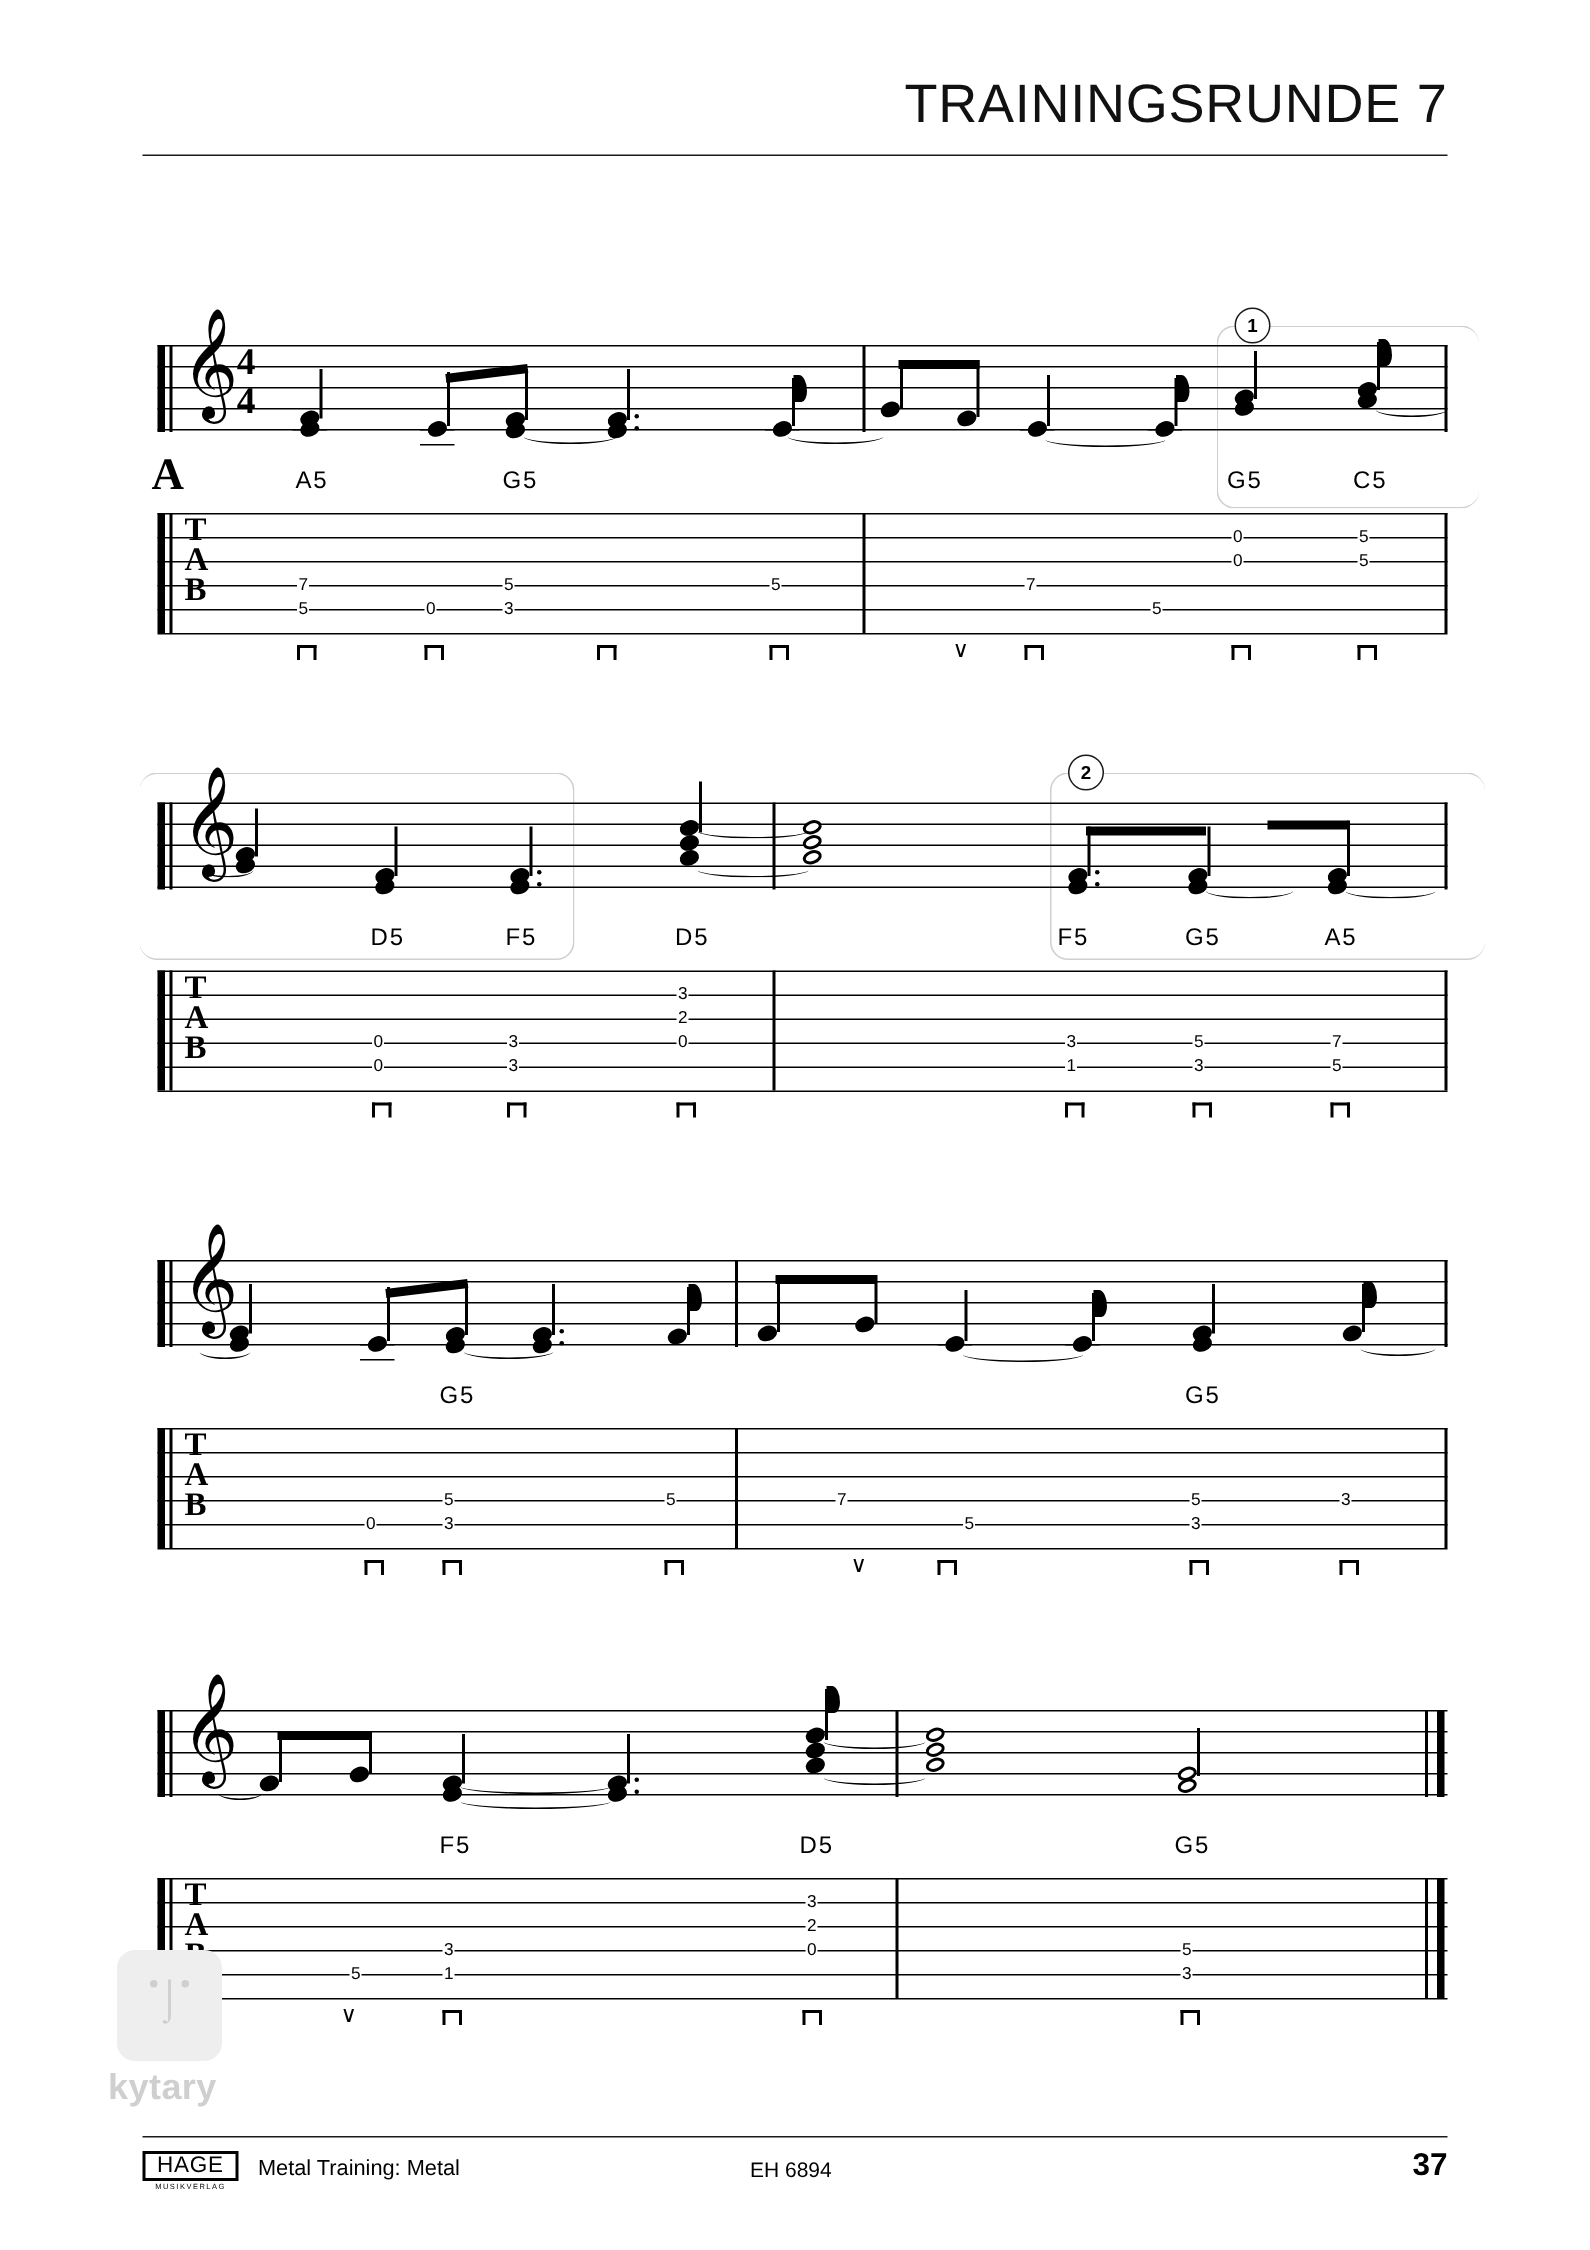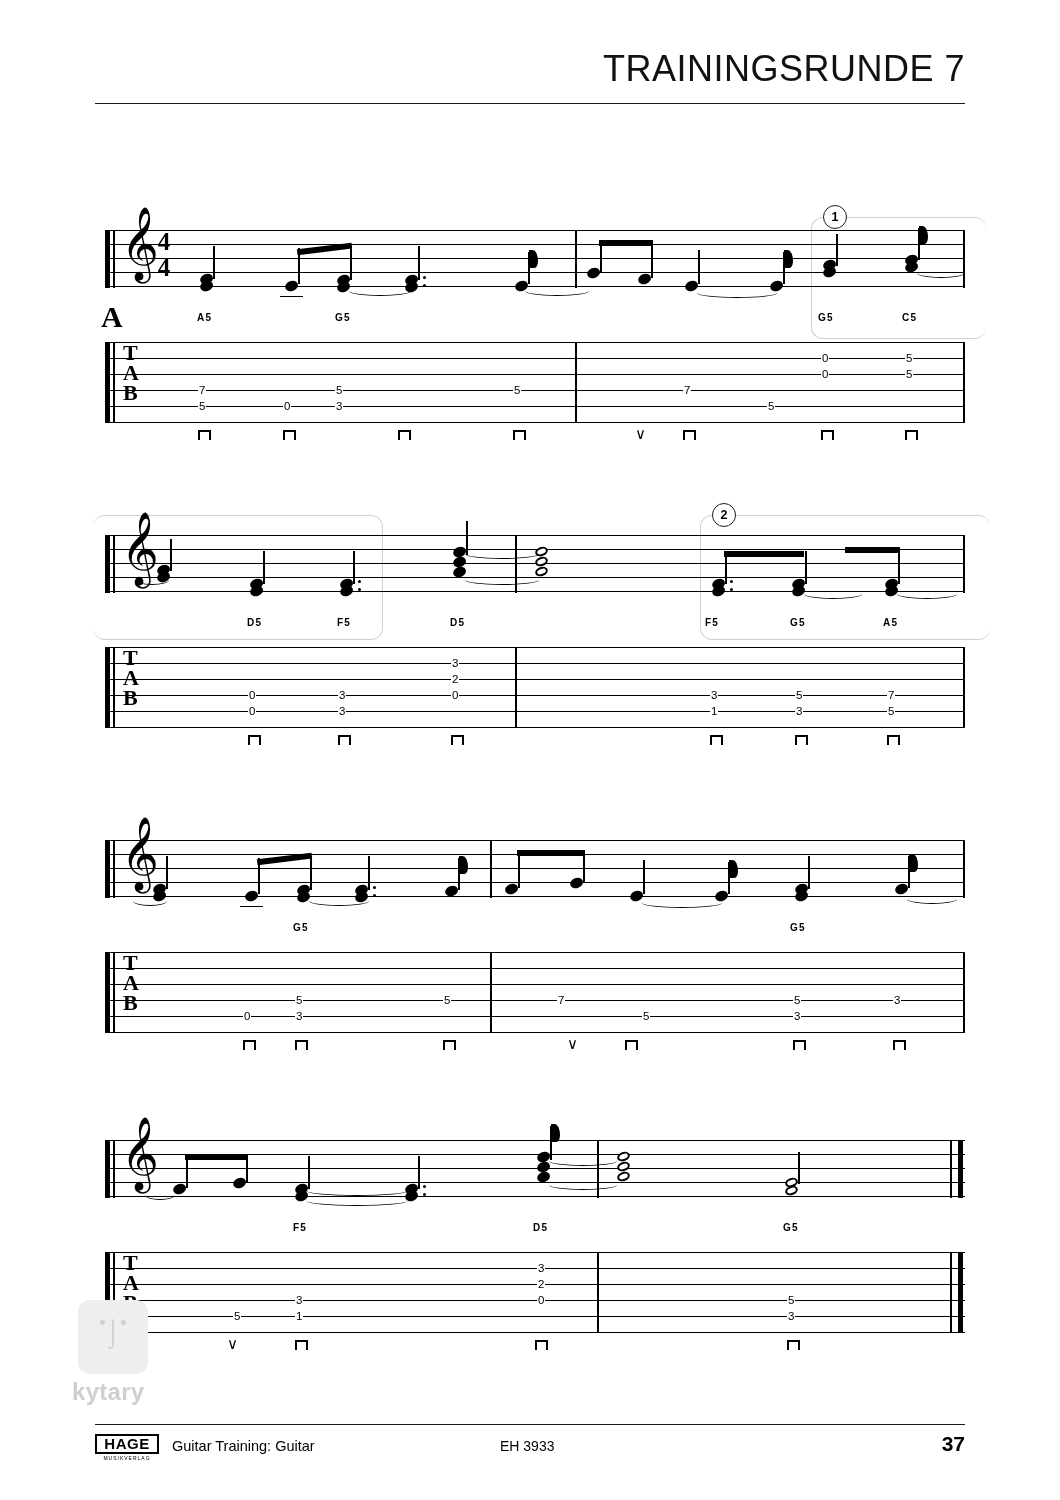--- a/index.html
+++ b/index.html
@@ -74,21 +74,21 @@
   .stem{position:absolute;width:1.8px;background:#000;}
   .beam{position:absolute;height:5.5px;background:#000;}
   .ledger{position:absolute;height:1.4px;background:#000;}
   .flag{position:absolute;width:9px;height:18px;background:#000;border-radius:0 60% 40% 0;}
   .tie{position:absolute;border-bottom:1.8px solid #000;border-radius:50%;height:9px;}
 
   .dot{position:absolute;width:3.4px;height:3.4px;border-radius:50%;background:#000;}
 
   .chordlabel{
     position:absolute;
-    font-size:10px;font-weight:700;letter-spacing:1.2px;
+    font-size:16px;font-weight:400;letter-spacing:1.2px;
   }
 
   .tabnum{
     position:absolute;
     font-size:11.5px;
     font-family:"Liberation Sans", sans-serif;
     background:#fff;
     padding:0 1px;
     line-height:10px;
   }
@@ -127,21 +127,21 @@
     font-size:24px;color:#cfcfcf;font-weight:600;margin-top:4px;letter-spacing:.3px;
   }
 
   
   .footer-rule{position:absolute;left:95px;right:95px;top:1424px;height:1px;background:#1a1a1a;}
   .hage{
     position:absolute;left:95px;top:1434px;
     width:64px;
   }
   .hage-top{
-    border:2px solid #000;font-weight:700;font-size:15px;text-align:center;
+    border:2px solid #000;font-weight:400;font-size:15px;text-align:center;
     font-family:"Liberation Sans",sans-serif;letter-spacing:.5px;line-height:16px;
   }
   .hage-sub{font-size:5px;letter-spacing:1px;text-align:center;margin-top:1px;color:#000;}
   .footer-title{position:absolute;left:172px;top:1438px;font-size:14.5px;}
   .footer-code{position:absolute;left:500px;top:1438px;font-size:14px;}
   .footer-page{position:absolute;right:95px;top:1432px;font-size:21px;font-weight:700;}
 </style>
 </head>
 <body>
 
@@ -579,17 +579,17 @@
       <div class="wm-face">⌡</div>
     </div>
     <div class="wm-text">kytary</div>
   </div>
 
   <div class="footer-rule"></div>
   <div class="hage">
     <div class="hage-top">HAGE</div>
     <div class="hage-sub">MUSIKVERLAG</div>
   </div>
-  <div class="footer-title">Guitar Training: Guitar</div>
-  <div class="footer-code">EH 3933</div>
+  <div class="footer-title">Metal Training: Metal</div>
+  <div class="footer-code">EH 6894</div>
   <div class="footer-page">37</div>
 
 </div>
 
 </body></html>

